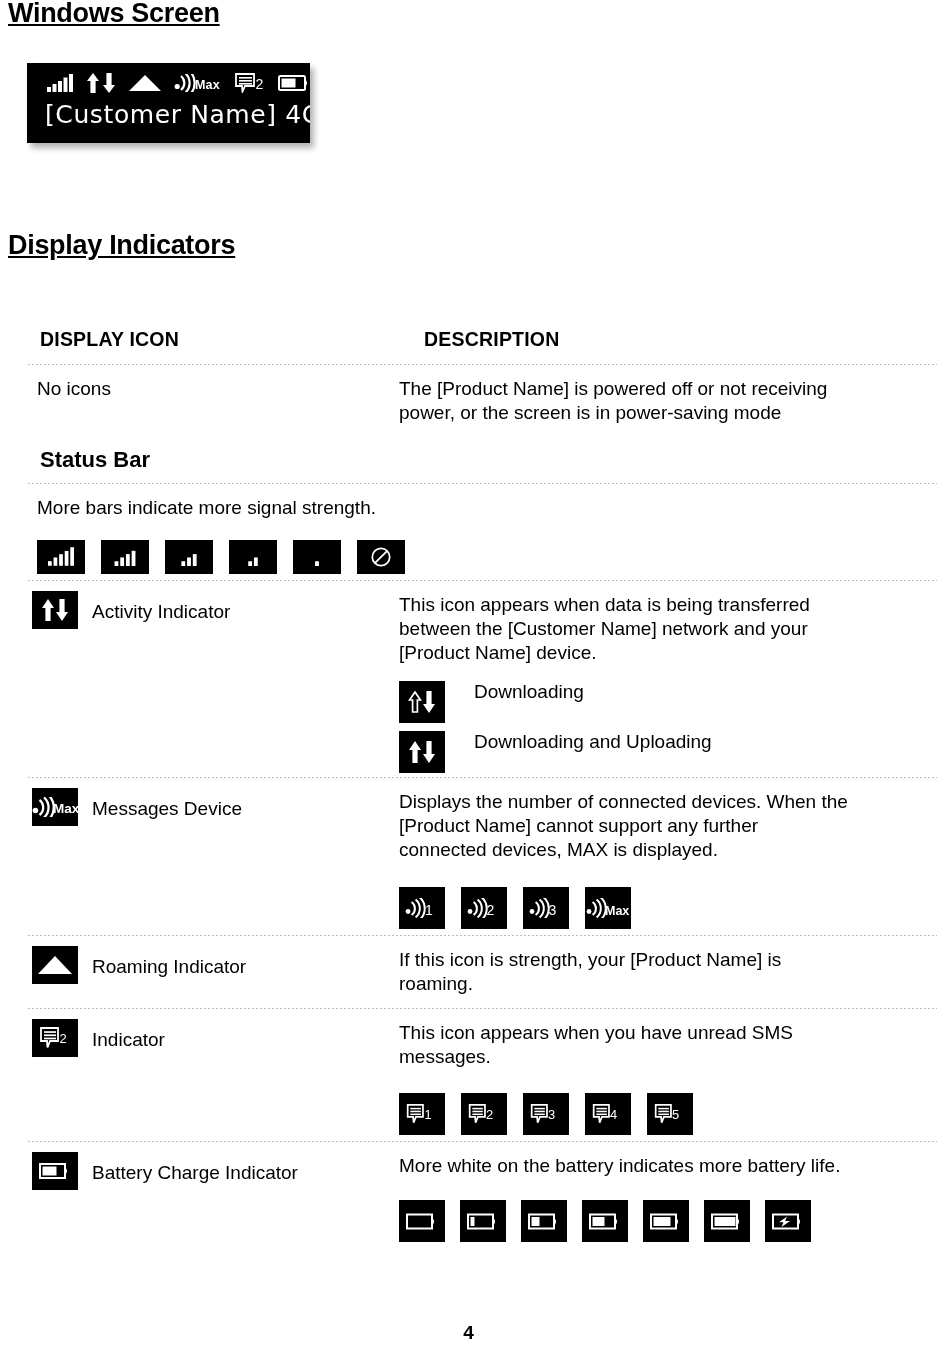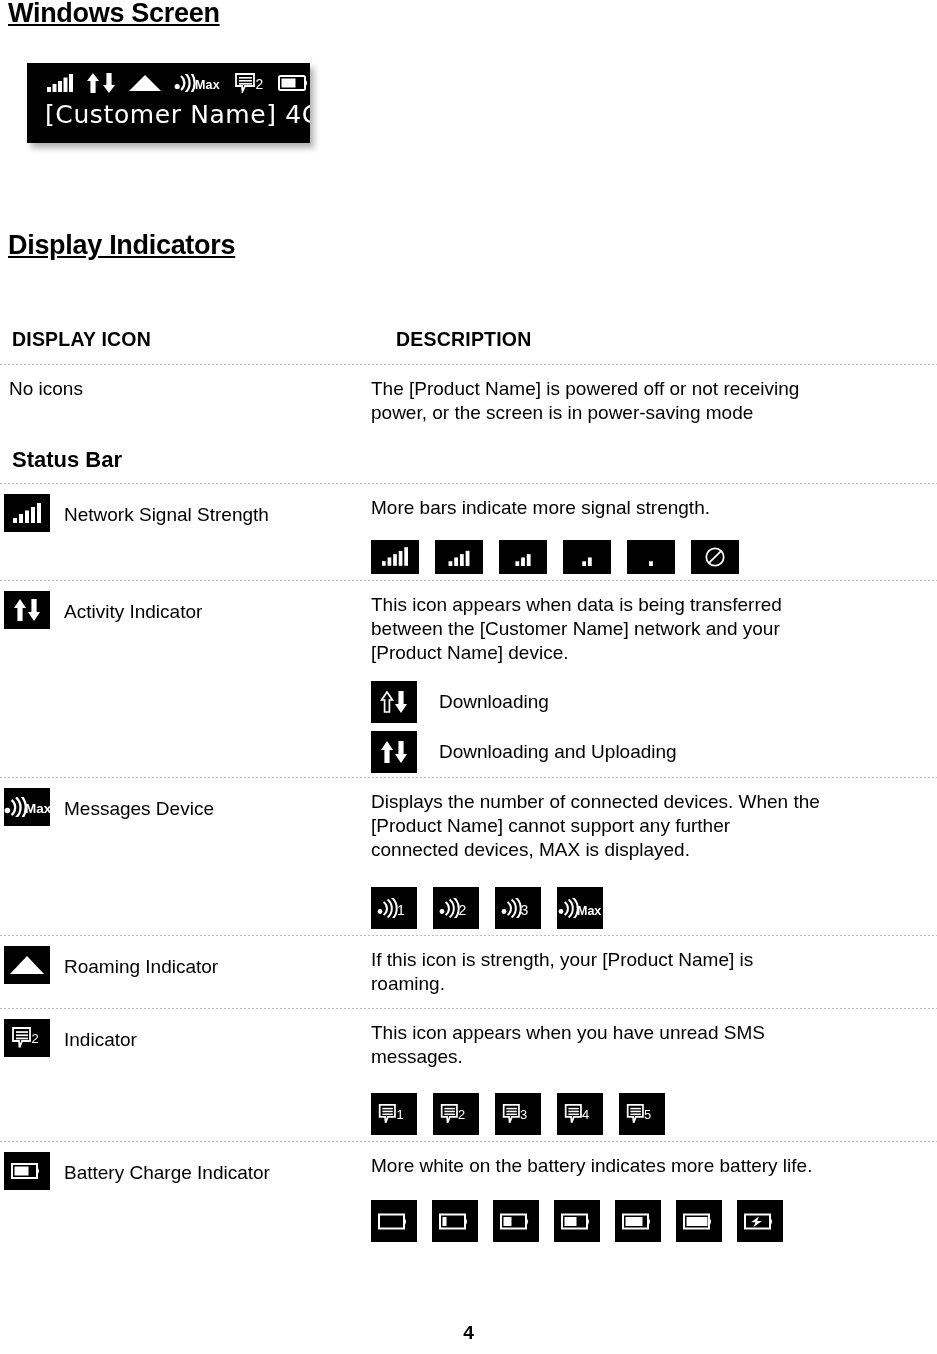--- a/index.html
+++ b/index.html
@@ -29,21 +29,21 @@
     position:absolute;left:20px;top:6px;height:28px;
     display:flex;align-items:center;gap:13px;
   }
   .device-name{
     position:absolute;left:18px;top:37px;
     color:#fff;font-size:25px;letter-spacing:.6px;
     white-space:nowrap;font-family:"DejaVu Sans",sans-serif;
   }
 
   
-  .tbl{position:absolute;left:0;top:315px;width:829px;}
+  .tbl{position:absolute;left:0;top:315px;width:829px;padding-left:28px;}
   .row{position:relative;display:flex;}
   .col-icon{width:362px;flex:0 0 362px;position:relative;}
   .col-desc{flex:1;position:relative;}
   .divider{
     height:1px;width:937px;
     background-image:repeating-linear-gradient(to right,#bcbcbc 0,#bcbcbc 2px,transparent 2px,transparent 4px);
   }
   .hdr{font-size:19.5px;font-weight:bold;letter-spacing:.2px;}
   .cellpad{padding:13px 10px 13px 12px;}
   .desc-txt{font-size:19px;line-height:1.26;padding:12px 6px 12px 9px;}
@@ -57,21 +57,21 @@
   .tile{
     background:#000;display:inline-flex;align-items:center;justify-content:center;
     overflow:hidden;flex:0 0 auto;
   }
   .tile-lg{width:46px;height:38px;}
   .tile-sm{width:48px;height:34px;}
   .tile-sq{width:46px;height:42px;}
   .tile-row{display:flex;align-items:center;gap:16px;padding:8px 0 6px 9px;}
   .tile-row.tight{gap:15px;}
 
-  .variant-line{display:flex;align-items:center;gap:22px;padding:4px 0 4px 9px;}
+  .variant-line{display:flex;align-items:flex-start;gap:29px;padding:4px 0 4px 9px;}
   .variant-line .vlabel{font-size:19px;}
 
   .footer-num{
     position:absolute;left:0;top:1322px;width:937px;text-align:center;
     font-size:19px;font-weight:bold;
   }
   svg{display:block;}
 </style>
 </head>
 <body>
@@ -163,34 +163,20 @@
 
     <div class="row">
       <div class="col-icon">
         <div class="sub-head">Status Bar</div>
       </div>
       <div class="col-desc"></div>
     </div>
     <div class="divider"></div>
 
     <div class="row">
-      <div class="col-icon">
-        <div class="iconcell">
-          <span class="tile tile-lg">
-            <svg width="28" height="20" viewBox="0 0 28 20">
-              <rect x="0" y="15" width="4" height="5" fill="#fff"></rect>
-              <rect x="6" y="11" width="4" height="9" fill="#fff"></rect>
-              <rect x="12" y="7.5" width="4" height="12.5" fill="#fff"></rect>
-              <rect x="18" y="4" width="4" height="16" fill="#fff"></rect>
-              <rect x="24" y="0" width="4" height="20" fill="#fff"></rect>
-            </svg>
-          </span>
-          <span class="label-txt">Network Signal Strength</span>
-        </div>
-      </div>
       <div class="col-desc">
         <div class="desc-txt">More bars indicate more signal strength.</div>
         <div class="tile-row">
           <span class="tile tile-sm">
             <svg width="26" height="19" viewBox="0 0 28 20">
               <rect x="0" y="15" width="4" height="5" fill="#fff"></rect>
                 <rect x="6" y="11" width="4" height="9" fill="#fff"></rect>
               <rect x="12" y="7.5" width="4" height="12.5" fill="#fff"></rect>
                 <rect x="18" y="4" width="4" height="16" fill="#fff"></rect>
               <rect x="24" y="0" width="4" height="20" fill="#fff"></rect>

